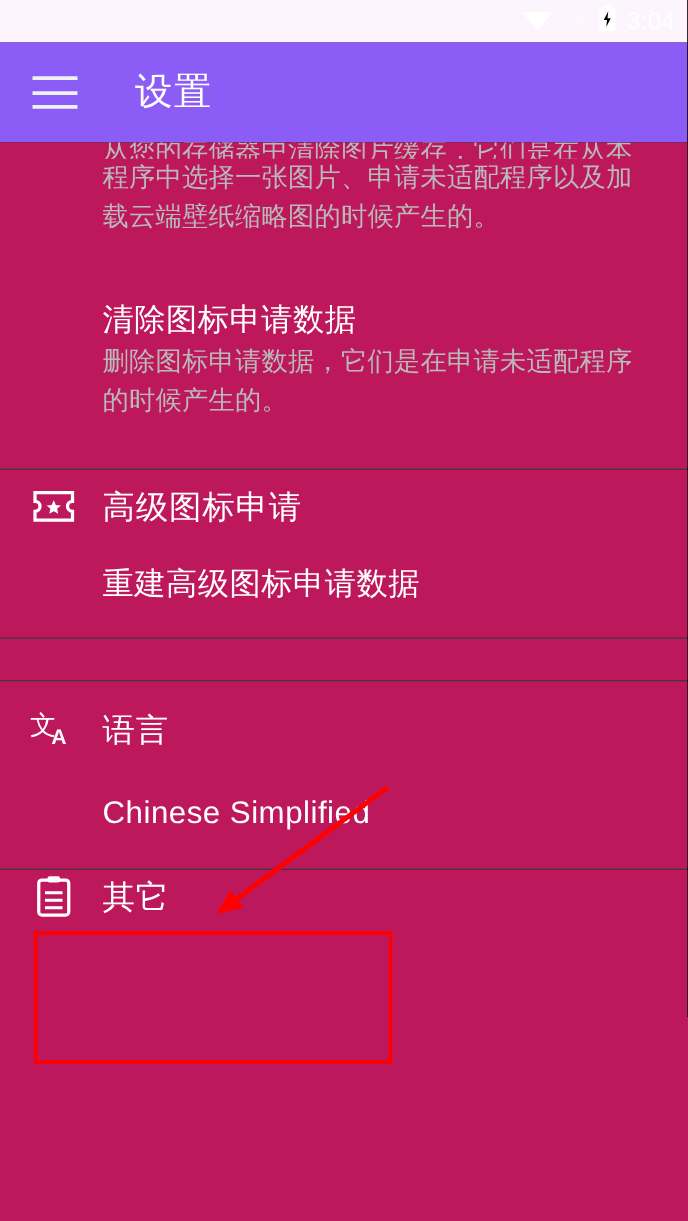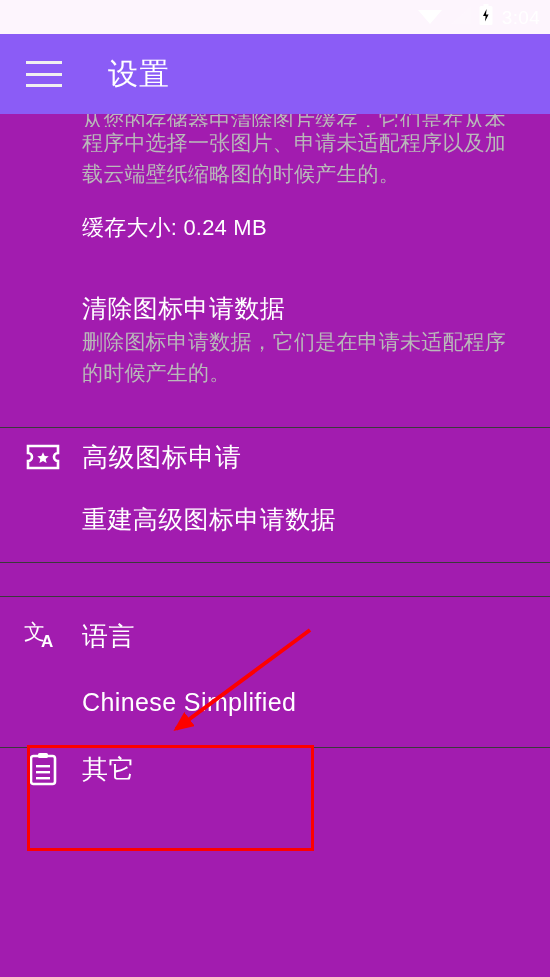--- a/index.html
+++ b/index.html
@@ -86,21 +86,21 @@
     font-weight: normal;
     letter-spacing: 1px;
   }
 
   
   .content {
     position: absolute;
     top: 114px; left: 0;
     width: 550px;
     height: 863px;
-    background: #a21caf;
+    background: #be185d;
     overflow: hidden;
   }
 
   .divider {
     width: 100%;
     height: 1px;
     background: #3a3a3a;
   }
 
   .section { position: relative; }
@@ -213,21 +213,20 @@
       <span></span>
     </div>
     <div class="toolbar-title">设置</div>
   </div>
 
   <div class="content">
 
     <div class="section">
       <div class="pref-body clipped">从您的存储器中清除图片缓存，它们是在从本</div>
       <div class="pref-body">程序中选择一张图片、申请未适配程序以及加载云端壁纸缩略图的时候产生的。</div>
-      <div class="pref-value">缓存大小: 0.24 MB</div>
     </div>
 
     <div class="section" style="margin-top:52px;">
       <div class="pref-title">清除图标申请数据</div>
       <div class="pref-sub">删除图标申请数据，它们是在申请未适配程序的时候产生的。</div>
     </div>
 
     <div class="divider" style="margin-top:39px;"></div>
 
     <div class="section">

